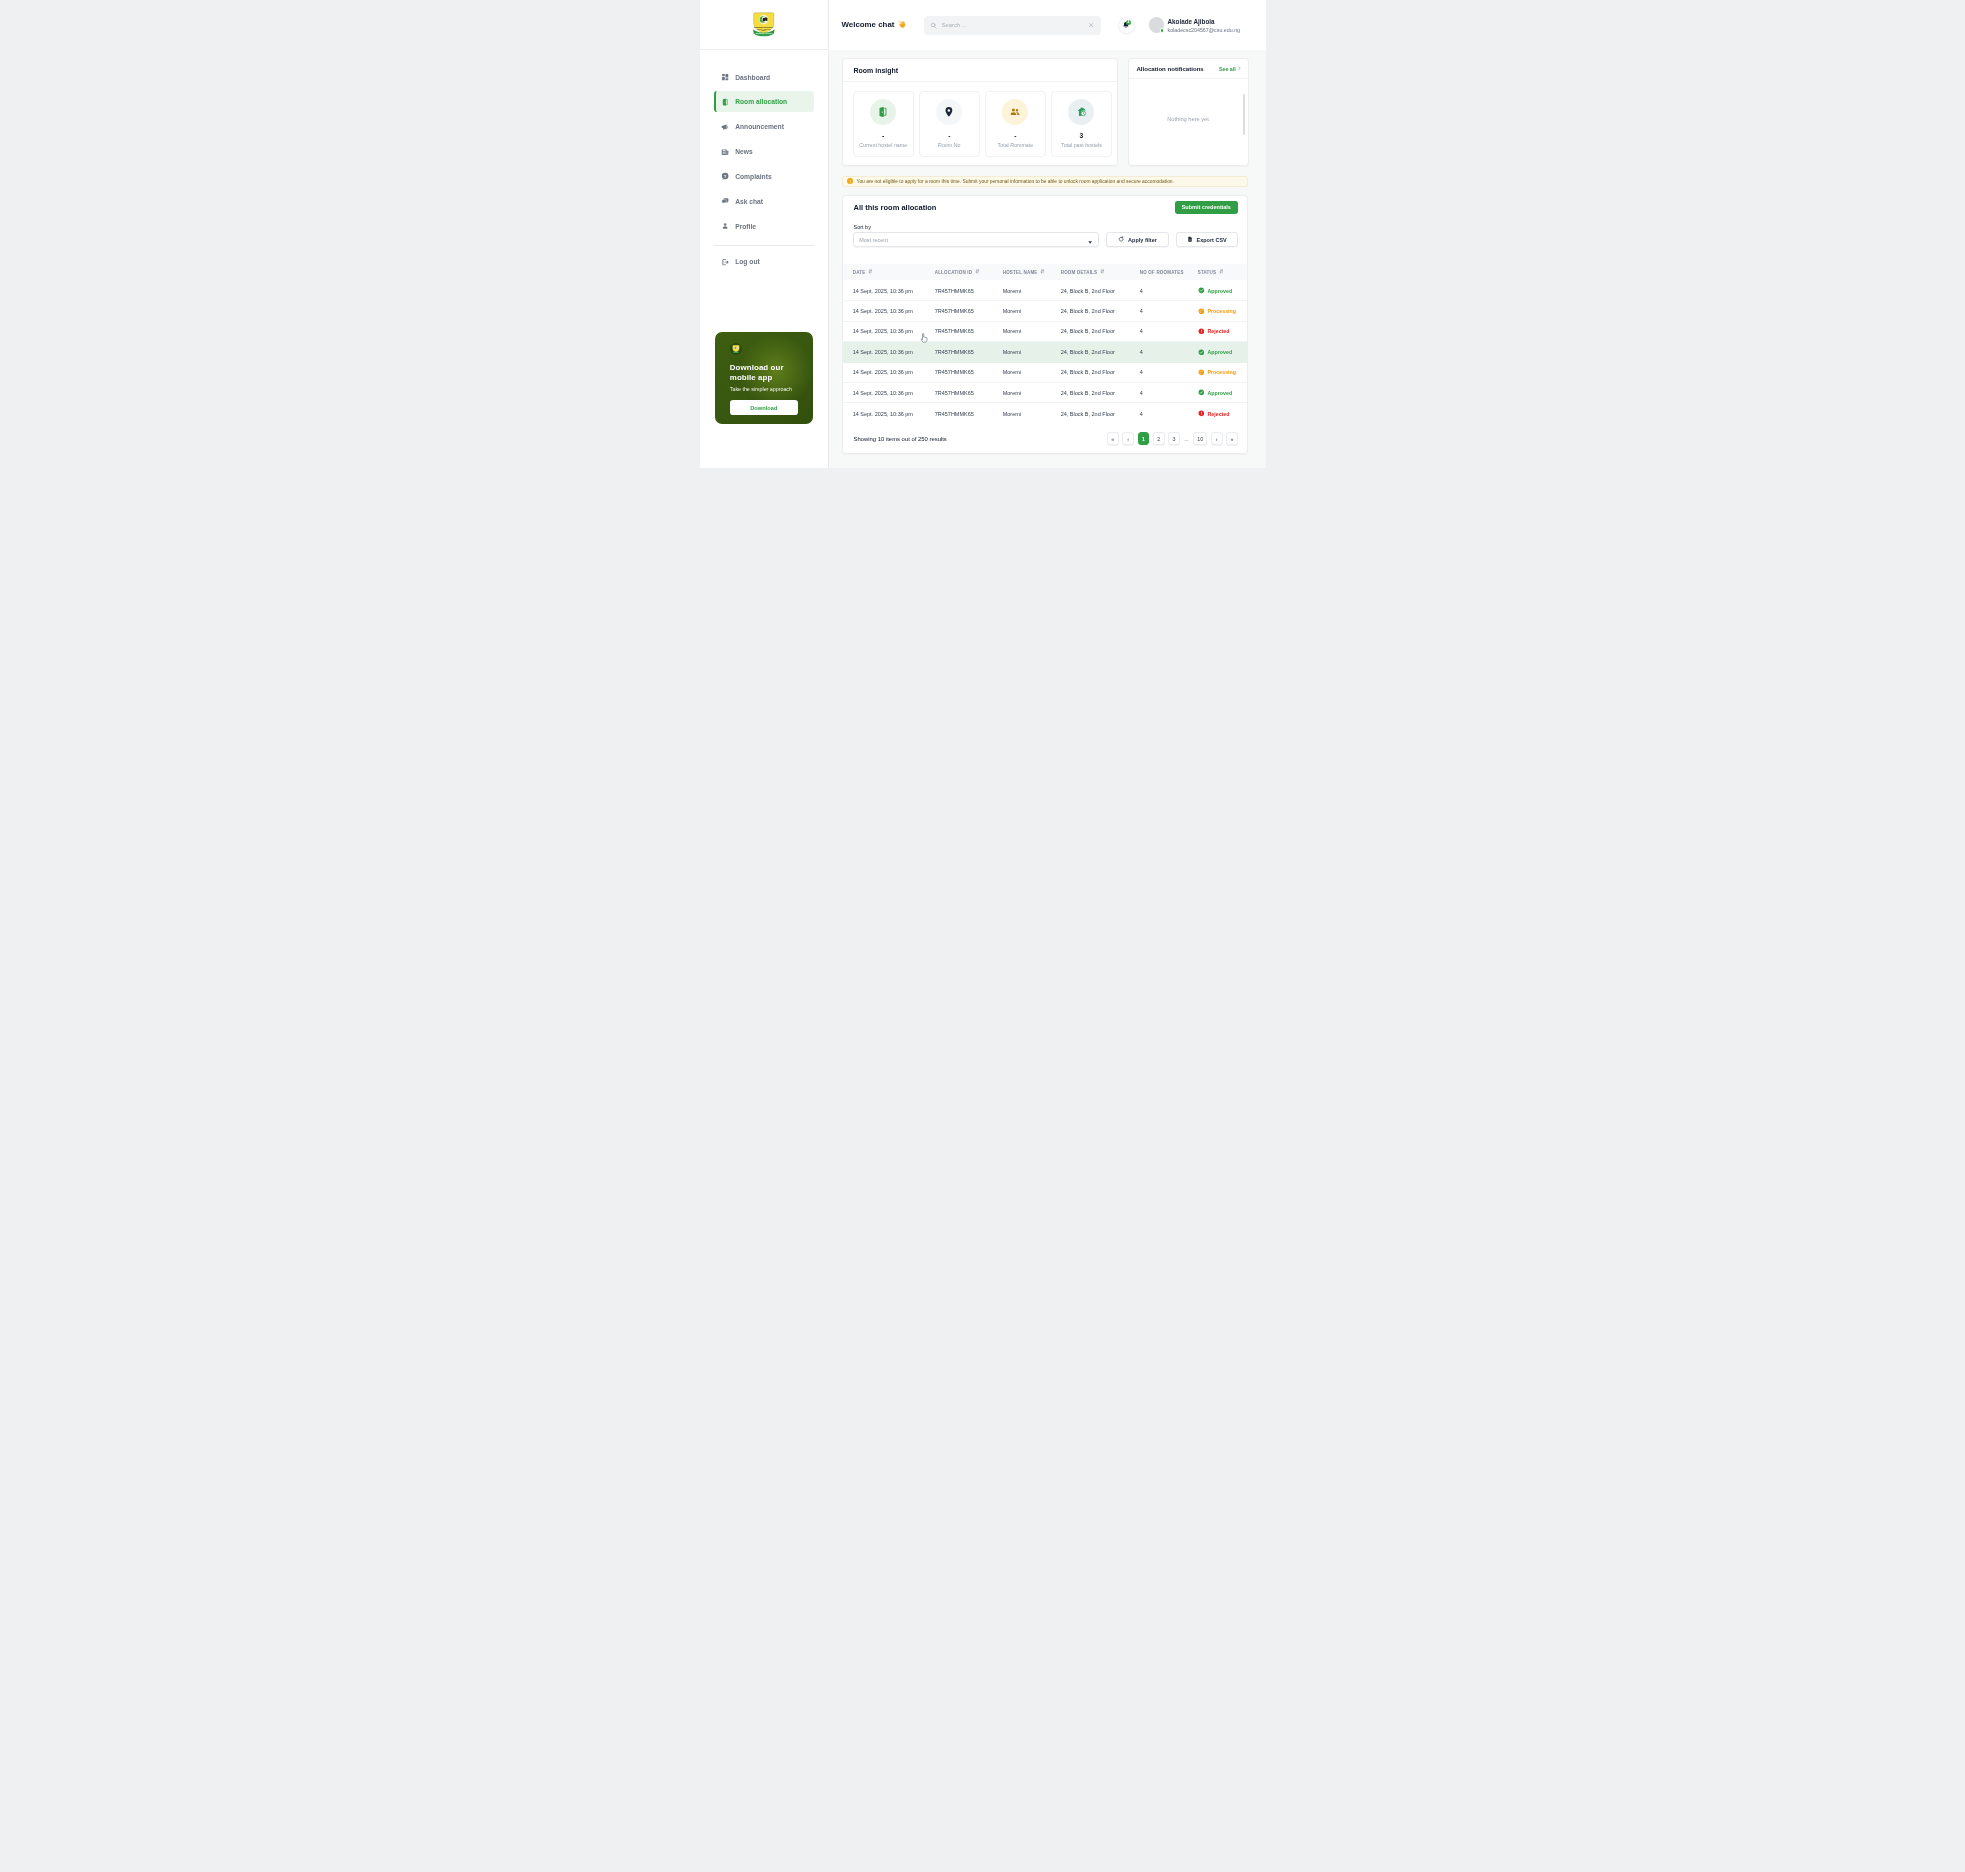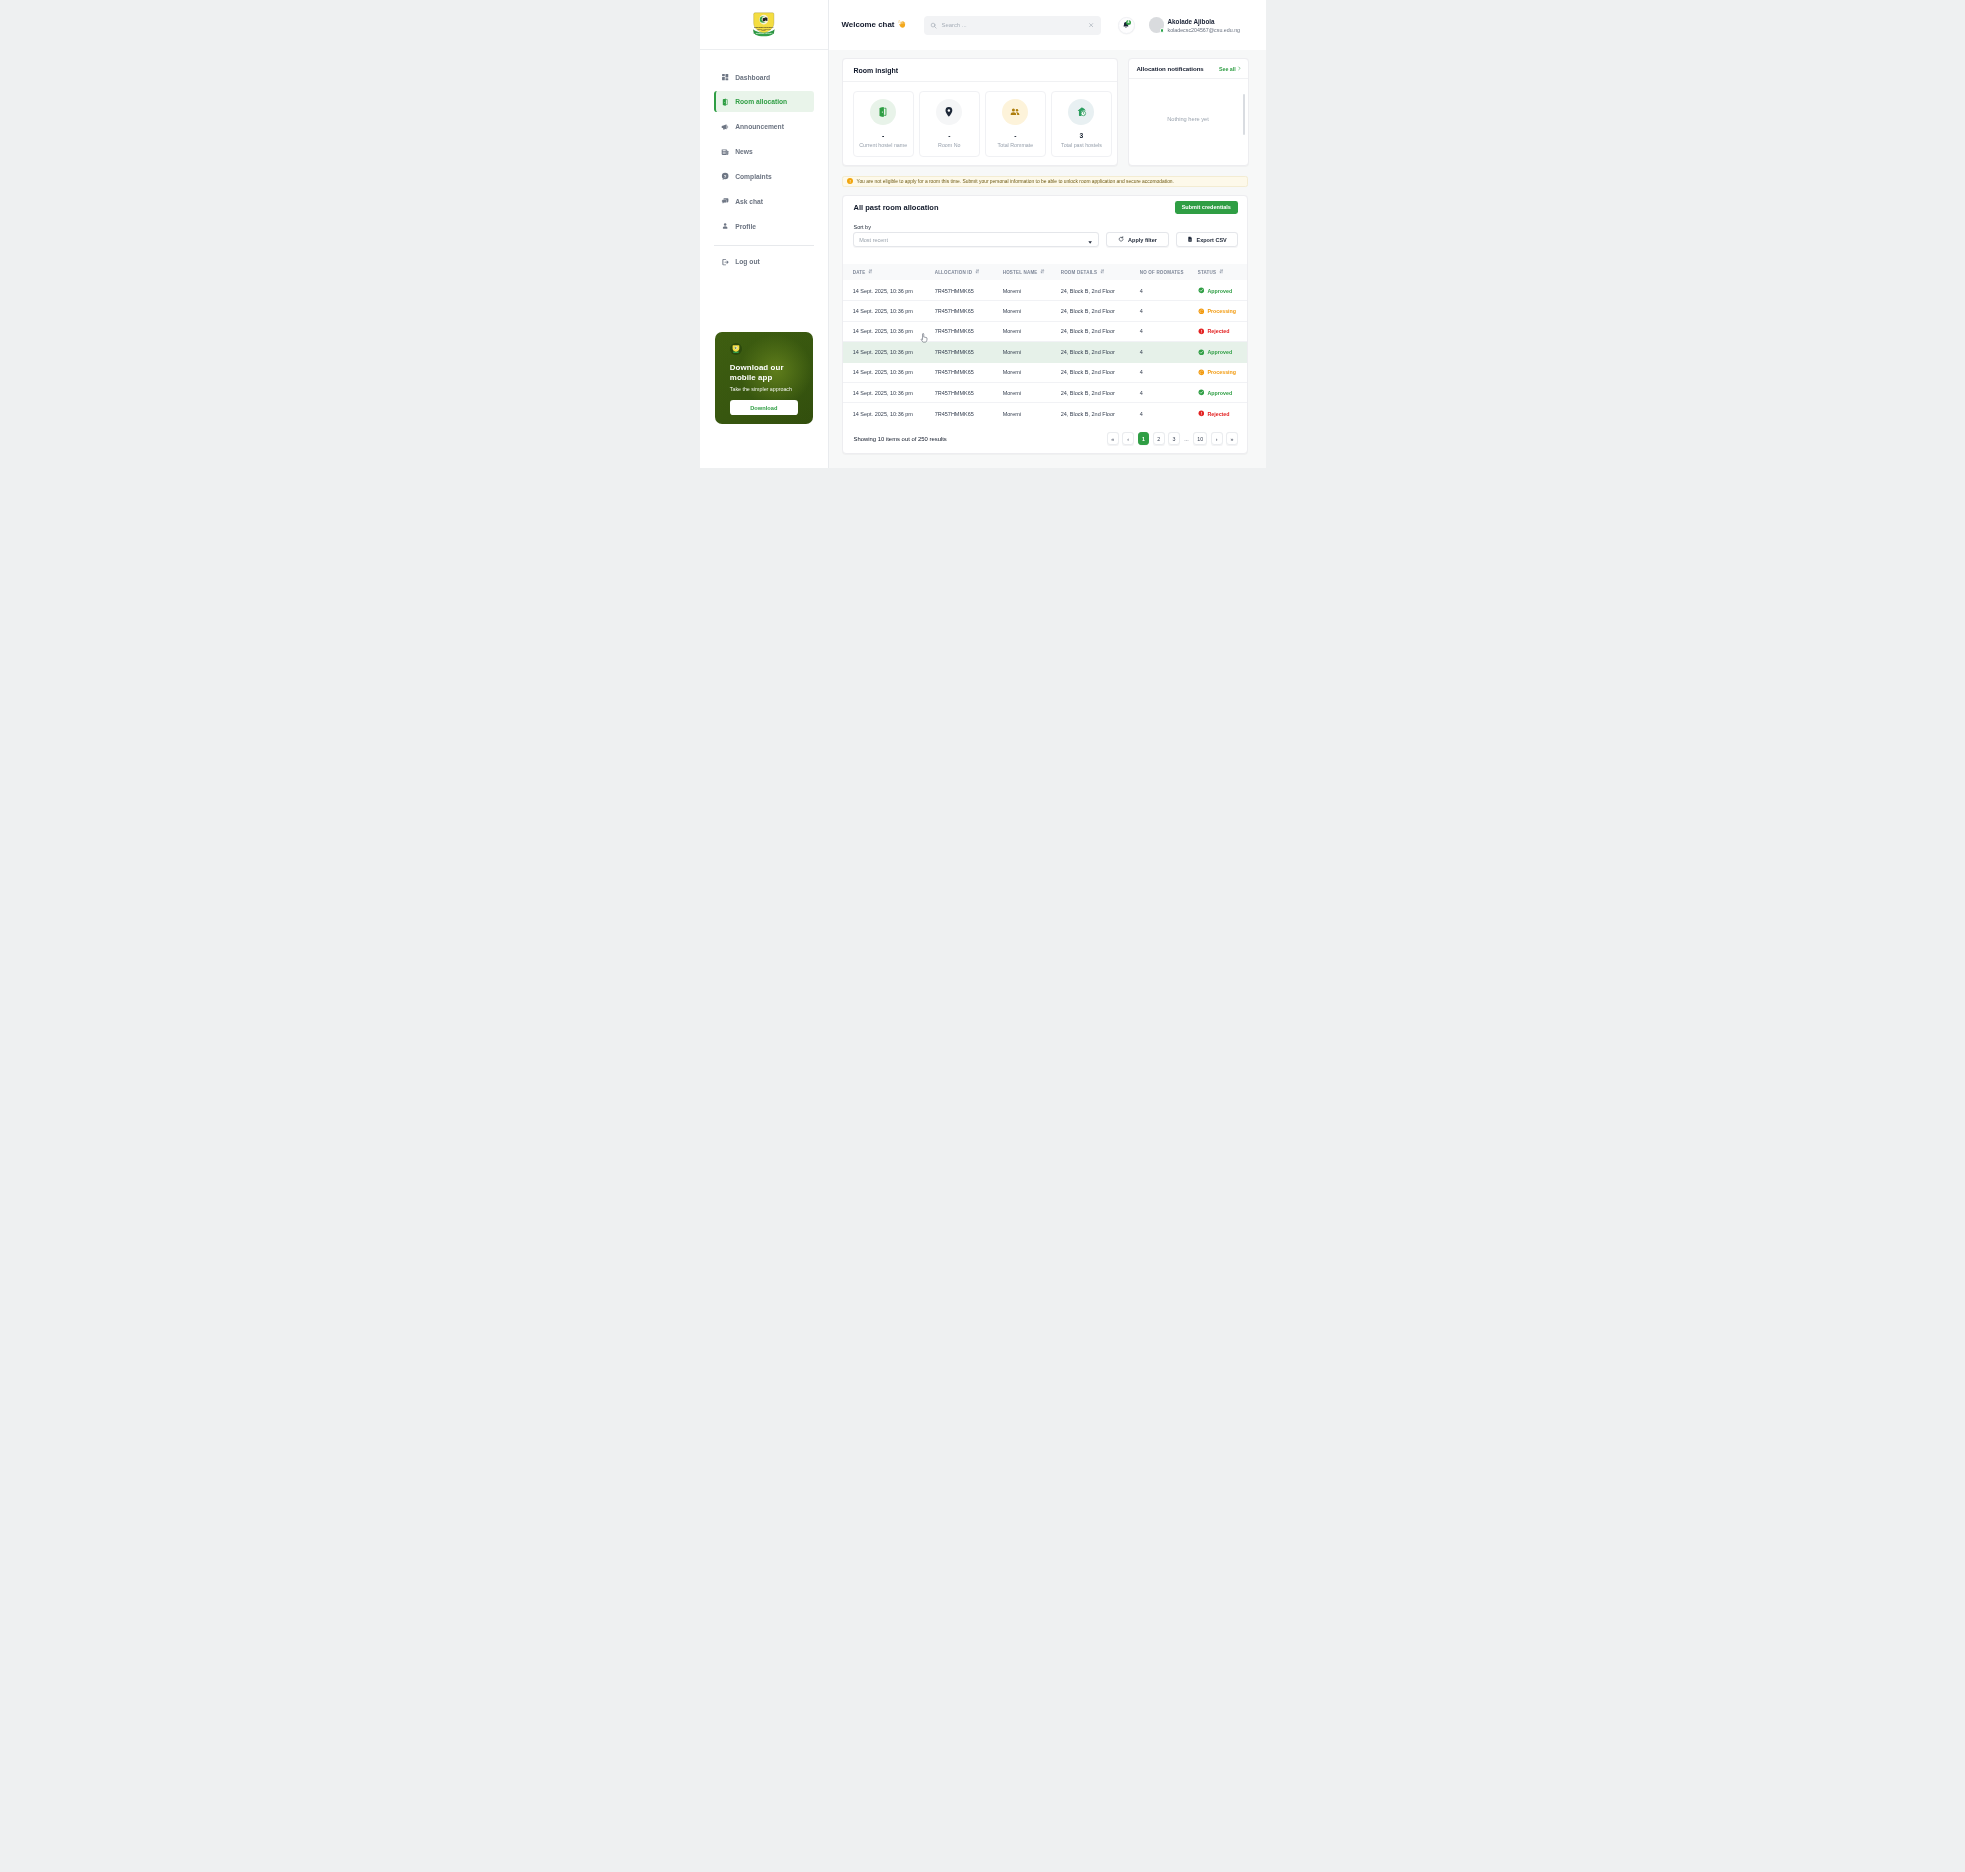--- a/index.html
+++ b/index.html
@@ -353,21 +353,21 @@
       </div>
       <div class="notif-scroll"></div>
     </section>
 
     <div class="banner">
       <span class="banner-icon">!</span>
       <span class="banner-text">You are not eligible to apply for a room this time. Submit your personal information to be able to unlock room application and secure accomodation.</span>
     </div>
 
     <section class="card alloc">
-      <div class="alloc-title">All past room allocation</div>
+      <div class="alloc-title">All this room allocation</div>
       <button class="submit-btn">Submit credentials</button>
 
       <div class="sort-label">Sort by</div>
       <div class="controls">
         <div class="dropdown">
           <span class="dd-value">Most recent</span>
           <span class="caret">
             <svg viewBox="0 0 12 8" fill="currentColor">
                 <path d="M1 .8h10L6 7.4z"></path>
               </svg>

